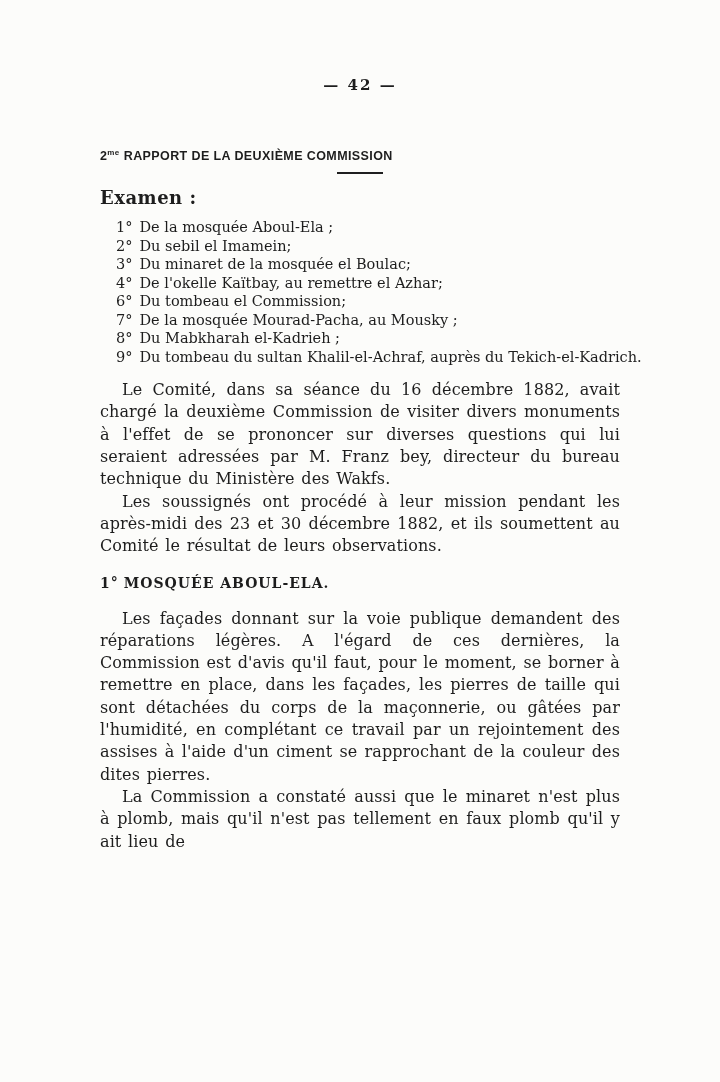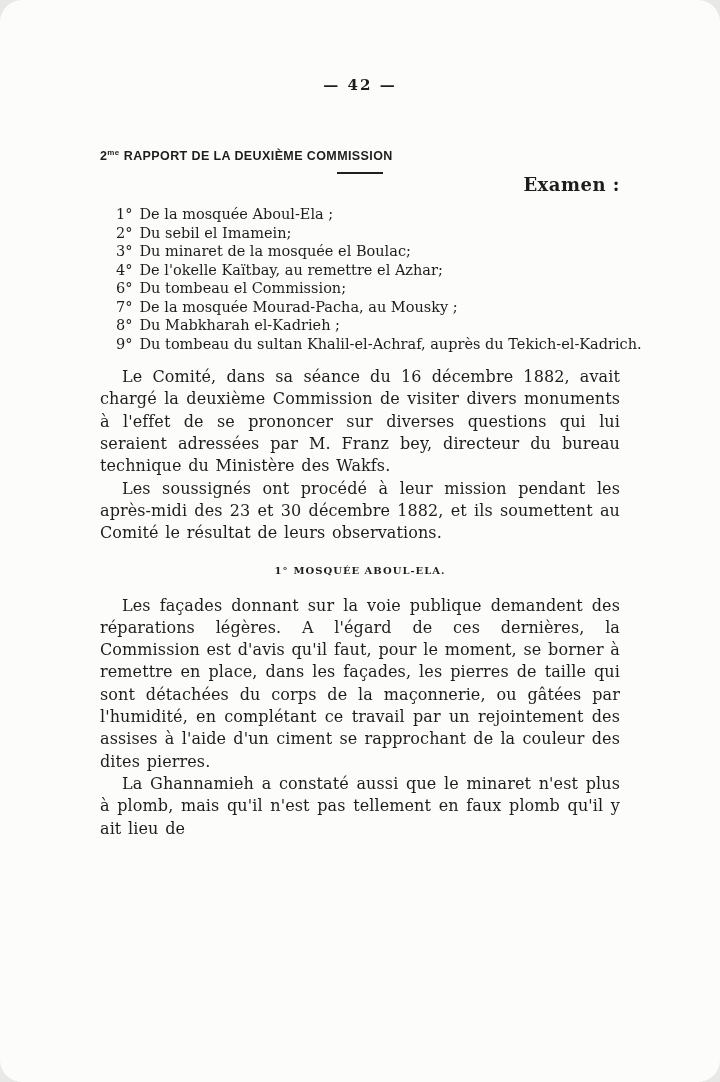--- a/index.html
+++ b/index.html
@@ -8,21 +8,20 @@
     position: relative;
     width: 720px;
     height: 1082px;
     margin: 0 auto;
     background: #fcfcfa;
     color: #1d1d1d;
     font-family: "DejaVu Serif", serif;
     overflow: hidden;
     box-sizing: border-box;
     padding-top: 76px;
-    border-radius: 22px;
   }
   .content {
     width: 520px;
     margin: 0 auto;
   }
   .page-number {
     text-align: center;
     font-size: 15px;
     font-weight: bold;
     letter-spacing: 2px;
@@ -42,22 +41,22 @@
     vertical-align: super;
   }
   .report-header .hdr-title { margin-left: 4px; }
   .header-rule {
     width: 46px;
     height: 0;
     border-top: 2px solid #1f1f1f;
     margin: 9px auto 0 auto;
   }
   .examen-title {
-    margin-top: 0;
-    text-align: right;
+    margin-top: 13px;
+    text-align: left;
     font-size: 18px;
     font-weight: bold;
     letter-spacing: 0.5px;
     line-height: 22px;
   }
   .exam-list {
     margin-top: 9px;
     font-size: 14.5px;
     line-height: 18.5px;
   }
@@ -74,22 +73,22 @@
     font-size: 16px;
     line-height: 22.3px;
     text-align: justify;
     text-indent: 22px;
     word-spacing: 1.5px;
     letter-spacing: 0.1px;
   }
   .para.first { margin-top: 13px; }
   .section-heading {
     margin: 17px 0 16px 0;
-    text-align: center;
-    font-size: 10px;
+    text-align: left;
+    font-size: 14px;
     font-weight: bold;
     letter-spacing: 1px;
     line-height: 17px;
   }
   .section-heading .sec-title { margin-left: 5px; }
 </style>
 </head>
 <body>
 
 <div class="page">
@@ -113,16 +112,16 @@
       <div class="list-item"><span class="list-num">8°</span><span>Du Mabkharah el-Kadrieh ;</span></div>
       <div class="list-item"><span class="list-num">9°</span><span>Du tombeau du sultan Khalil-el-Achraf, auprès du Tekich-el-Kadrich.</span></div>
     </div>
 
     <p class="para first">Le Comité, dans sa séance du 16 décembre 1882, avait chargé la deuxième Commission de visiter divers monuments à l'effet de se prononcer sur diverses questions qui lui seraient adressées par M. Franz bey, directeur du bureau technique du Ministère des Wakfs.</p>
     <p class="para">Les soussignés ont procédé à leur mission pendant les après-midi des 23 et 30 décembre 1882, et ils soumettent au Comité le résultat de leurs observations.</p>
 
     <div class="section-heading"><span>1°</span><span class="sec-title">MOSQUÉE ABOUL-ELA.</span></div>
 
     <p class="para">Les façades donnant sur la voie publique demandent des réparations légères. A l'égard de ces dernières, la Commission est d'avis qu'il faut, pour le moment, se borner à remettre en place, dans les façades, les pierres de taille qui sont détachées du corps de la maçonnerie, ou gâtées par l'humidité, en complétant ce travail par un rejointement des assises à l'aide d'un ciment se rapprochant de la couleur des dites pierres.</p>
-    <p class="para">La Ghannamieh a constaté aussi que le minaret n'est plus à plomb, mais qu'il n'est pas tellement en faux plomb qu'il y ait lieu de</p>
+    <p class="para">La Commission a constaté aussi que le minaret n'est plus à plomb, mais qu'il n'est pas tellement en faux plomb qu'il y ait lieu de</p>
 
   </div>
 </div>
 
 </body></html>

